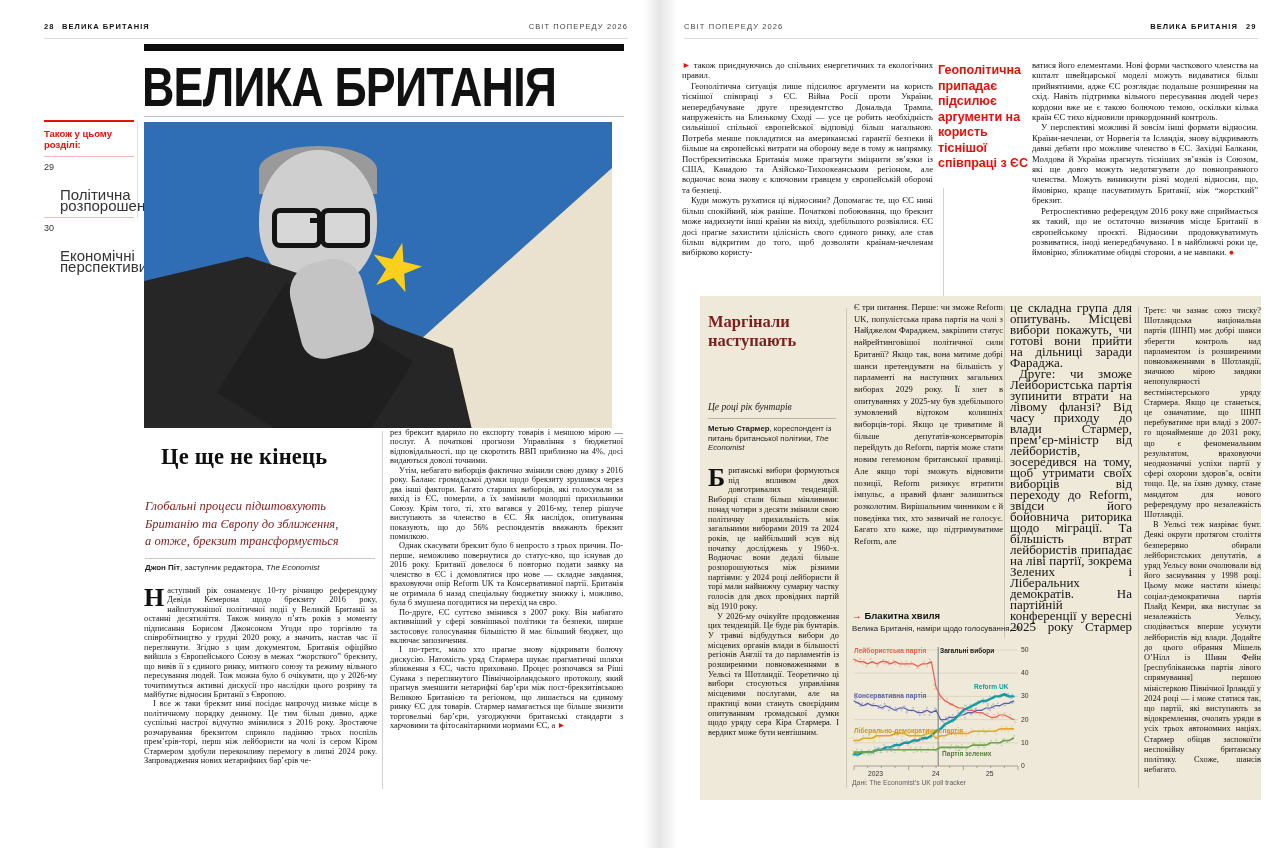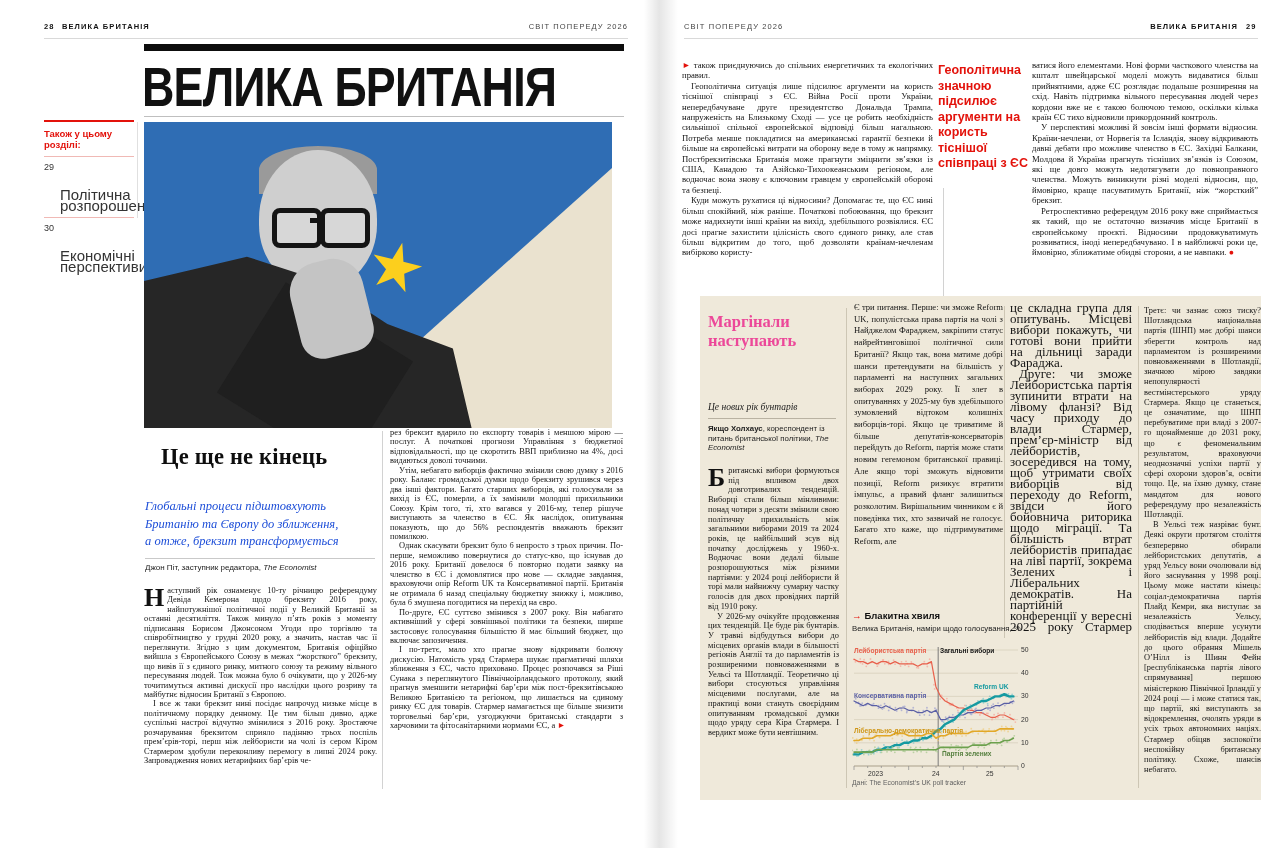--- a/index.html
+++ b/index.html
@@ -43,45 +43,45 @@
   .bridge{position:absolute;left:166px;top:96px;width:12px;height:5px;background:#141414;}
   .hand{position:absolute;left:150px;top:138px;width:74px;height:96px;background:#c4c4c4;
     border-radius:30px 30px 22px 22px;transform:rotate(-14deg);}
   .sleeve{position:absolute;left:96px;top:190px;width:150px;height:130px;background:#1f1f1f;
     transform:rotate(32deg);}
   .star{position:absolute;left:226px;top:120px;width:52px;height:52px;background:#fccf1d;
     transform:rotate(14deg);
     clip-path:polygon(50% 0%,61% 35%,98% 35%,68% 57%,79% 91%,50% 70%,21% 91%,32% 57%,2% 35%,39% 35%);}
   
   .headline{left:129px;top:428px;font-size:22.5px;font-weight:bold;letter-spacing:.2px;color:#0e0e0e;}
-  .deck{left:129px;top:498px;width:196px;font-style:italic;font-size:12.5px;line-height:17.5px;color:#1d4ed8;}
+  .deck{left:129px;top:498px;width:196px;font-style:italic;font-size:12.5px;line-height:17.5px;color:#7f1d1d;}
   .bylinerule{left:129px;top:558px;width:230px;height:1px;background:#c9c9c9;}
   .byline{left:129px;top:563px;width:230px;font-family:"Liberation Sans",sans-serif;
     font-size:8px;line-height:10px;color:#222;}
-  .byline b{font-weight:normal;text-align:center;}
+  .byline b{font-weight:bold;text-align:center;}
   .byline i{font-style:italic;}
   
   .bcol{text-align:justify;overflow:hidden;}
   .bcol p{margin:0;font-family:Liberation Serif, serif;}
   .bcol p + p{text-indent:9px;}
   .lp{font-size:8.4px;line-height:9.45px;}   
   .rp{font-size:8.7px;line-height:10.4px;}   
   .col1{left:128px;top:586px;width:233px;height:214px;}
   .col2{left:374px;top:428px;width:233px;height:368px;}
   .vrule1{left:366px;top:431px;width:1px;height:358px;background:#d2d2d2;}
   .dc{float:left;font-size:26px;line-height:20px;font-weight:bold;padding:2px 3px 0 0;color:#111;}
   .red{color:#e3120b;}
   .colA{left:666px;top:60px;width:251px;height:240px;}
   .vruleA{left:927px;top:188px;width:1px;height:110px;background:#d2d2d2;}
   .pullquote{left:922px;top:63px;width:92px;font-family:"Liberation Sans",sans-serif;
     font-weight:bold;font-size:12.5px;line-height:15.5px;color:#e3120b;}
   .colC{left:1016px;top:60px;width:226px;height:246px;}
   
   .panel{left:684px;top:296px;width:561px;height:504px;background:#efe9da;}
-  .a2title{left:692px;top:312px;width:140px;font-size:16.5px;line-height:19px;font-weight:bold;color:#ec4899;}
+  .a2title{left:692px;top:312px;width:140px;font-size:16.5px;line-height:19px;font-weight:bold;color:#7f1d1d;}
   .a2kicker{left:692px;top:402px;width:140px;font-style:italic;font-size:9.5px;color:#1a1a1a;}
   .a2brule{left:692px;top:418px;width:128px;height:1px;background:#b9b2a2;}
   .a2byline{left:692px;top:424px;width:132px;font-family:"Liberation Sans",sans-serif;
     font-size:7.8px;line-height:9.6px;color:#222;}
   .a2{font-size:8.4px;}
   .a2colA{left:692px;top:466px;width:131px;height:326px;line-height:9.7px;}
   .a2colB{left:838px;top:302px;width:149px;height:338px;line-height:11.7px;font-size:8.6px;}
   .a2colC{left:994px;top:302px;width:122px;height:334px;line-height:11px;font-size:13px;}
   .a2colD{left:1128px;top:306px;width:117px;height:486px;line-height:10.2px;}
   .pvr1{left:830px;top:308px;width:1px;height:480px;background:#cdc6b4;}
@@ -160,33 +160,33 @@
     <p>По-друге, ЄС суттєво змінився з 2007 року. Він набагато активніший у сфері зовнішньої політики та безпеки, ширше застосовує голосування більшістю й має більший бюджет, що включає запозичення.</p>
     <p><span>І по-третє, мало хто прагне знову відкривати болючу дискусію. Натомість уряд Стармера шукає прагматичні шляхи зближення з ЄС, часто приховано. Процес розпочався за Ріші Сунака з переглянутого Північноірландського протоколу, який прагнув зменшити нетарифні бар’єри між пост-брекзитівською Великою Британією та регіоном, що лишається на єдиному ринку ЄС для товарів. Стармер намагається ще більше знизити торговельні бар’єри, узгоджуючи британські стандарти з харчовими та фітосанітарними нормами ЄС, а</span> <span class="red">►</span></p>
   </div>
 
   <div class="abs bcol rp colA">
     <p><span class="red">►</span> <span>також приєднуючись до спільних енергетичних та екологічних правил.</span></p>
     <p>Геополітична ситуація лише підсилює аргументи на користь тіснішої співпраці з ЄС. Війна Росії проти України, непередбачуване друге президентство Дональда Трампа, напруженість на Близькому Сході — усе це робить необхідність сильнішої спільної європейської відповіді більш нагальною. Потреба менше покладатися на американські гарантії безпеки й більше на європейські витрати на оборону веде в тому ж напрямку. Постбрекзитівська Британія може прагнути зміцнити зв’язки із США, Канадою та Азійсько-Тихоокеанським регіоном, але водночас вона знову є ключовим гравцем у європейській обороні та безпеці.</p>
     <p>Куди можуть рухатися ці відносини? Допомагає те, що ЄС нині більш спокійний, ніж раніше. Початкові побоювання, що брекзит може надихнути інші країни на вихід, здебільшого розвіялися. ЄС досі прагне захистити цілісність свого єдиного ринку, але став більш відкритим до того, щоб дозволяти країнам-нечленам вибірково користу-</p>
   </div>
   <div class="abs vruleA"></div>
-  <div class="abs pullquote">Геополітична значною підсилює аргументи на користь тіснішої співпраці з ЄС</div>
+  <div class="abs pullquote">Геополітична припадає підсилює аргументи на користь тіснішої співпраці з ЄС</div>
   <div class="abs bcol rp colC">
     <p>ватися його елементами. Нові форми часткового членства на кшталт швейцарської моделі можуть видаватися більш прийнятними, адже ЄС розглядає подальше розширення на схід. Навіть підтримка вільного пересування людей через кордони вже не є такою болючою темою, оскільки кілька країн ЄС тихо відновили прикордонний контроль.</p>
     <p>У перспективі можливі й зовсім інші формати відносин. Країни-нечлени, от Норвегія та Ісландія, знову відкривають давні дебати про можливе членство в ЄС. Західні Балкани, Молдова й Україна прагнуть тісніших зв’язків із Союзом, які ще довго можуть недотягувати до повноправного членства. Можуть виникнути різні моделі відносин, що, ймовірно, краще пасуватимуть Британії, ніж “жорсткий” брекзит.</p>
     <p><span>Ретроспективно референдум 2016 року вже сприймається як такий, що не остаточно визначив місце Британії в європейському проєкті. Відносини продовжуватимуть розвиватися, іноді непередбачувано. І в найближчі роки це, ймовірно, зближатиме обидві сторони, а не навпаки.</span> <span class="red">●</span></p>
   </div>
 
   <div class="abs panel"></div>
   <h2 class="abs a2title" style="margin:0;">Маргінали наступають</h2>
-  <div class="abs a2kicker">Це нових рік бунтарів</div>
+  <div class="abs a2kicker">Це році рік бунтарів</div>
   <div class="abs a2brule"></div>
   <div class="abs a2byline">
-    <b>Якщо Холхаус</b><span>, кореспондент із питань британської політики, </span><i>The Economist</i>
+    <b>Метью Стармер</b><span>, кореспондент із питань британської політики, </span><i>The Economist</i>
   </div>
 
   <div class="abs bcol a2 a2colA">
     <p><span class="dc">Б</span><span>ританські вибори формуються під впливом двох довготривалих тенденцій. Виборці стали більш мінливими: понад чотири з десяти змінили свою політичну прихильність між загальними виборами 2019 та 2024 років, це найбільший зсув від початку досліджень у 1960-х. Водночас вони дедалі більше розпорошуються між різними партіями: у 2024 році лейбористи й торі мали найнижчу сумарну частку голосів для двох провідних партій від 1910 року.</span></p>
     <p>У 2026-му очікуйте продовження цих тенденцій. Це буде рік бунтарів. У травні відбудуться вибори до місцевих органів влади в більшості регіонів Англії та до парламентів із розширеними повноваженнями в Уельсі та Шотландії. Теоретично ці вибори стосуються управління місцевими послугами, але на практиці вони стануть своєрідним опитуванням громадської думки щодо уряду сера Кіра Стармера. І вердикт може бути невтішним.</p>
   </div>
   <div class="abs pvr1"></div>
   <div class="abs bcol a2 a2colB">
     <p>Є три питання. Перше: чи зможе Reform UK, популістська права партія на чолі з Найджелом Фараджем, закріпити статус найрейтинговішої політичної сили Британії? Якщо так, вона матиме добрі шанси претендувати на більшість у парламенті на наступних загальних виборах 2029 року. Її злет в опитуваннях у 2025-му був здебільшого зумовлений відтоком колишніх виборців-торі. Якщо це триватиме й більше депутатів-консерваторів перейдуть до Reform, партія може стати новим гегемоном британської правиці. Але якщо торі зможуть відновити позиції, Reform ризикує втратити імпульс, а правий фланг залишиться розколотим. Вирішальним чинником є й поведінка тих, хто зазвичай не голосує. Багато хто каже, що підтримуватиме Reform, але</p>
   </div>

